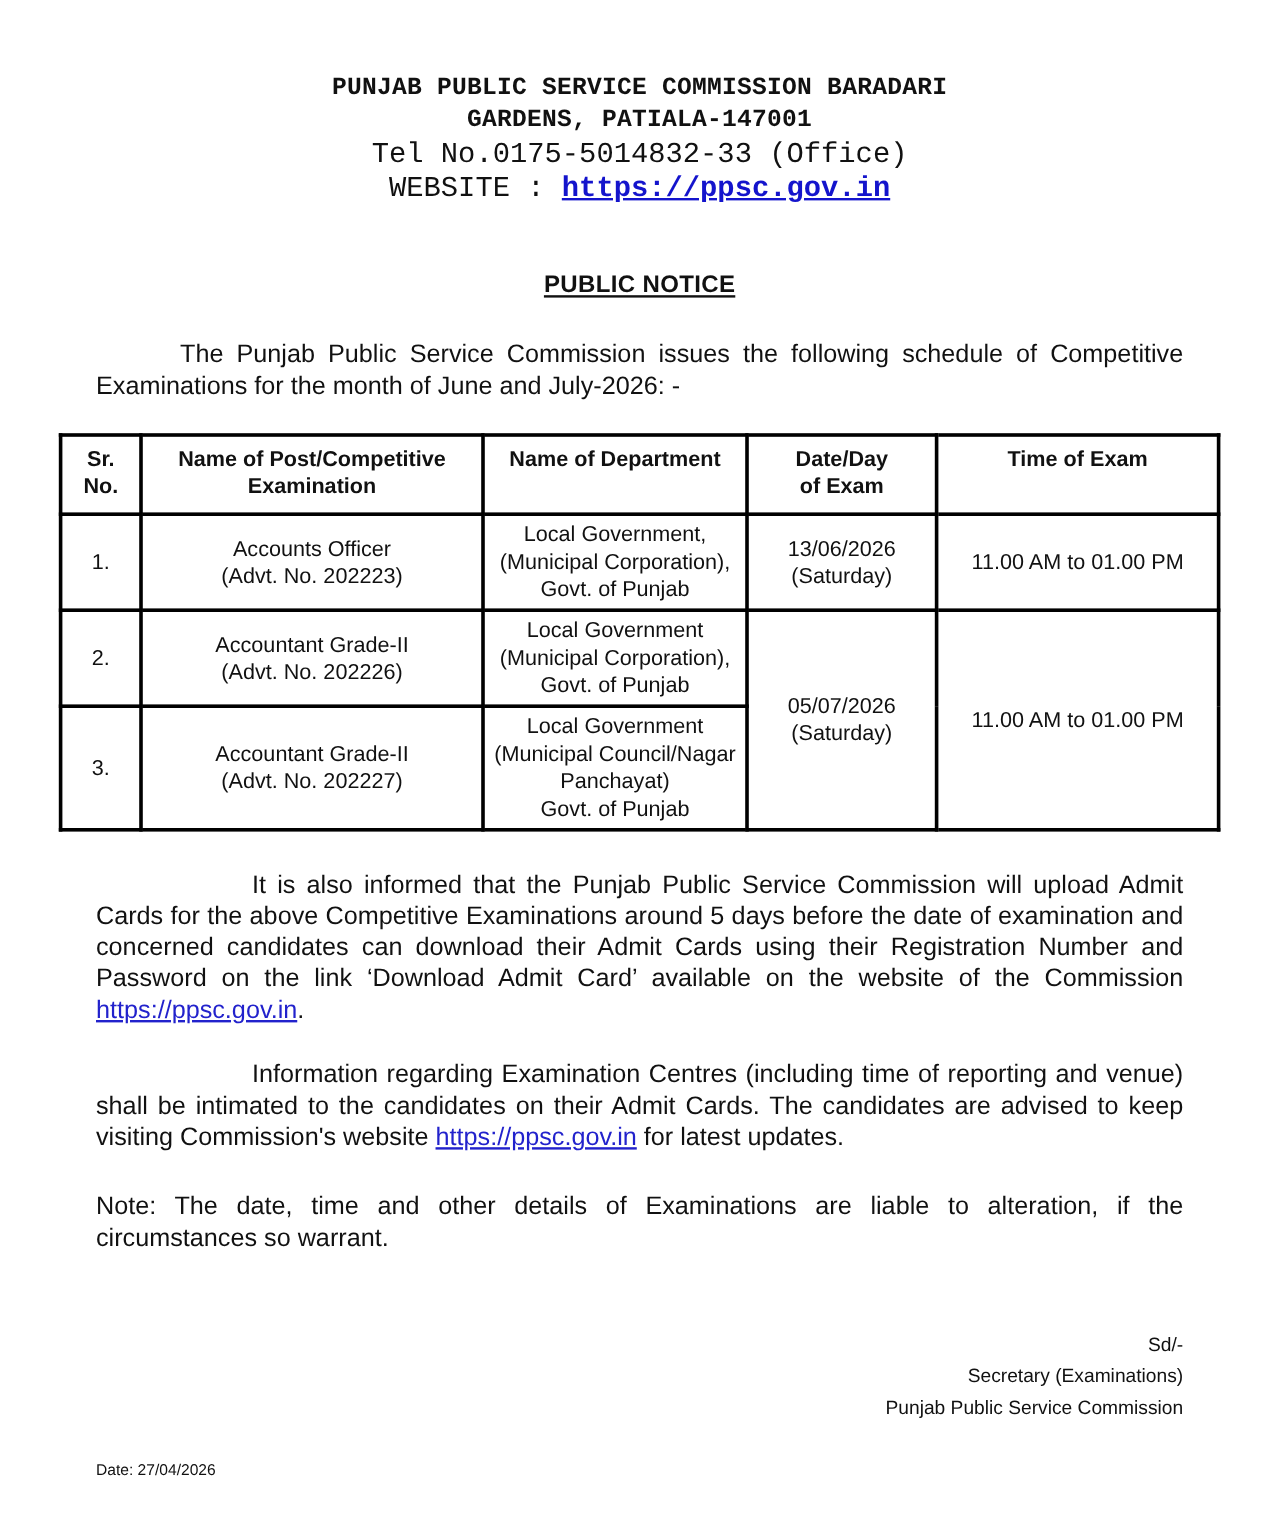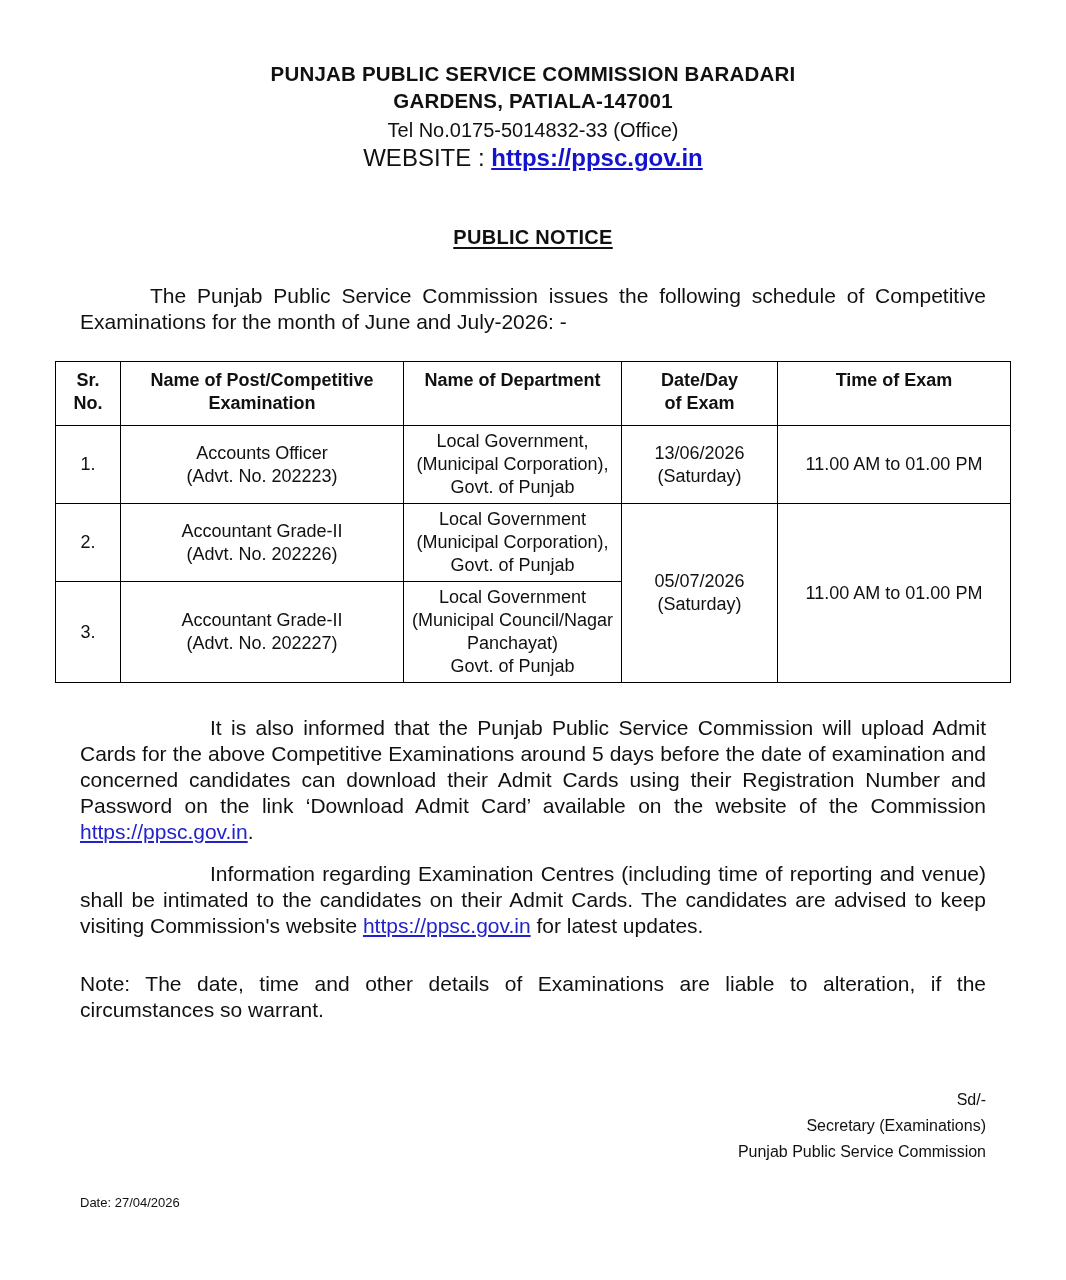--- a/index.html
+++ b/index.html
@@ -20,29 +20,30 @@
     left: 0; top: 0;
     width: 1066px;
     height: 1280px;
     padding: 0;
   }
 
   
   .letterhead {
     text-align: center;
     padding-top: 60px;
+    font-family: Liberation Mono, monospace;
   }
   .lh-line1, .lh-line2 {
     font-weight: bold;
     font-size: 20.5px;
     letter-spacing: 0.2px;
     line-height: 27px;
   }
   .lh-tel {
-    font-size: 20px;
+    font-size: 24px;
     line-height: 28px;
     margin-top: 2px;
   }
   .lh-web {
     font-size: 24px;
     line-height: 28px;
   }
   .link-bold {
     color: #1414cc;
     font-weight: bold;
@@ -79,37 +80,37 @@
   }
   p.intro {
     margin-top: 34px;
     text-indent: 70px;
   }
   p.p-admit {
     margin-top: 32px;
     text-indent: 130px;
   }
   p.p-centres {
-    margin-top: 16px;
+    margin-top: 28px;
     text-indent: 130px;
   }
   p.p-note {
     margin-top: 32px;
     text-indent: 0;
   }
 
   
   table.schedule {
     border-collapse: collapse;
     margin: 26px auto 0 auto;
     width: 890px;
     table-layout: fixed;
   }
   table.schedule td, table.schedule th {
-    border: 1px solid #000000;
+    border: 3px solid #000000;
     padding: 4px 6px;
     font-size: 18px;
     line-height: 23px;
     vertical-align: middle;
     text-align: center;
   }
   table.schedule th {
     font-weight: bold;
     vertical-align: top;
     padding-top: 7px;

